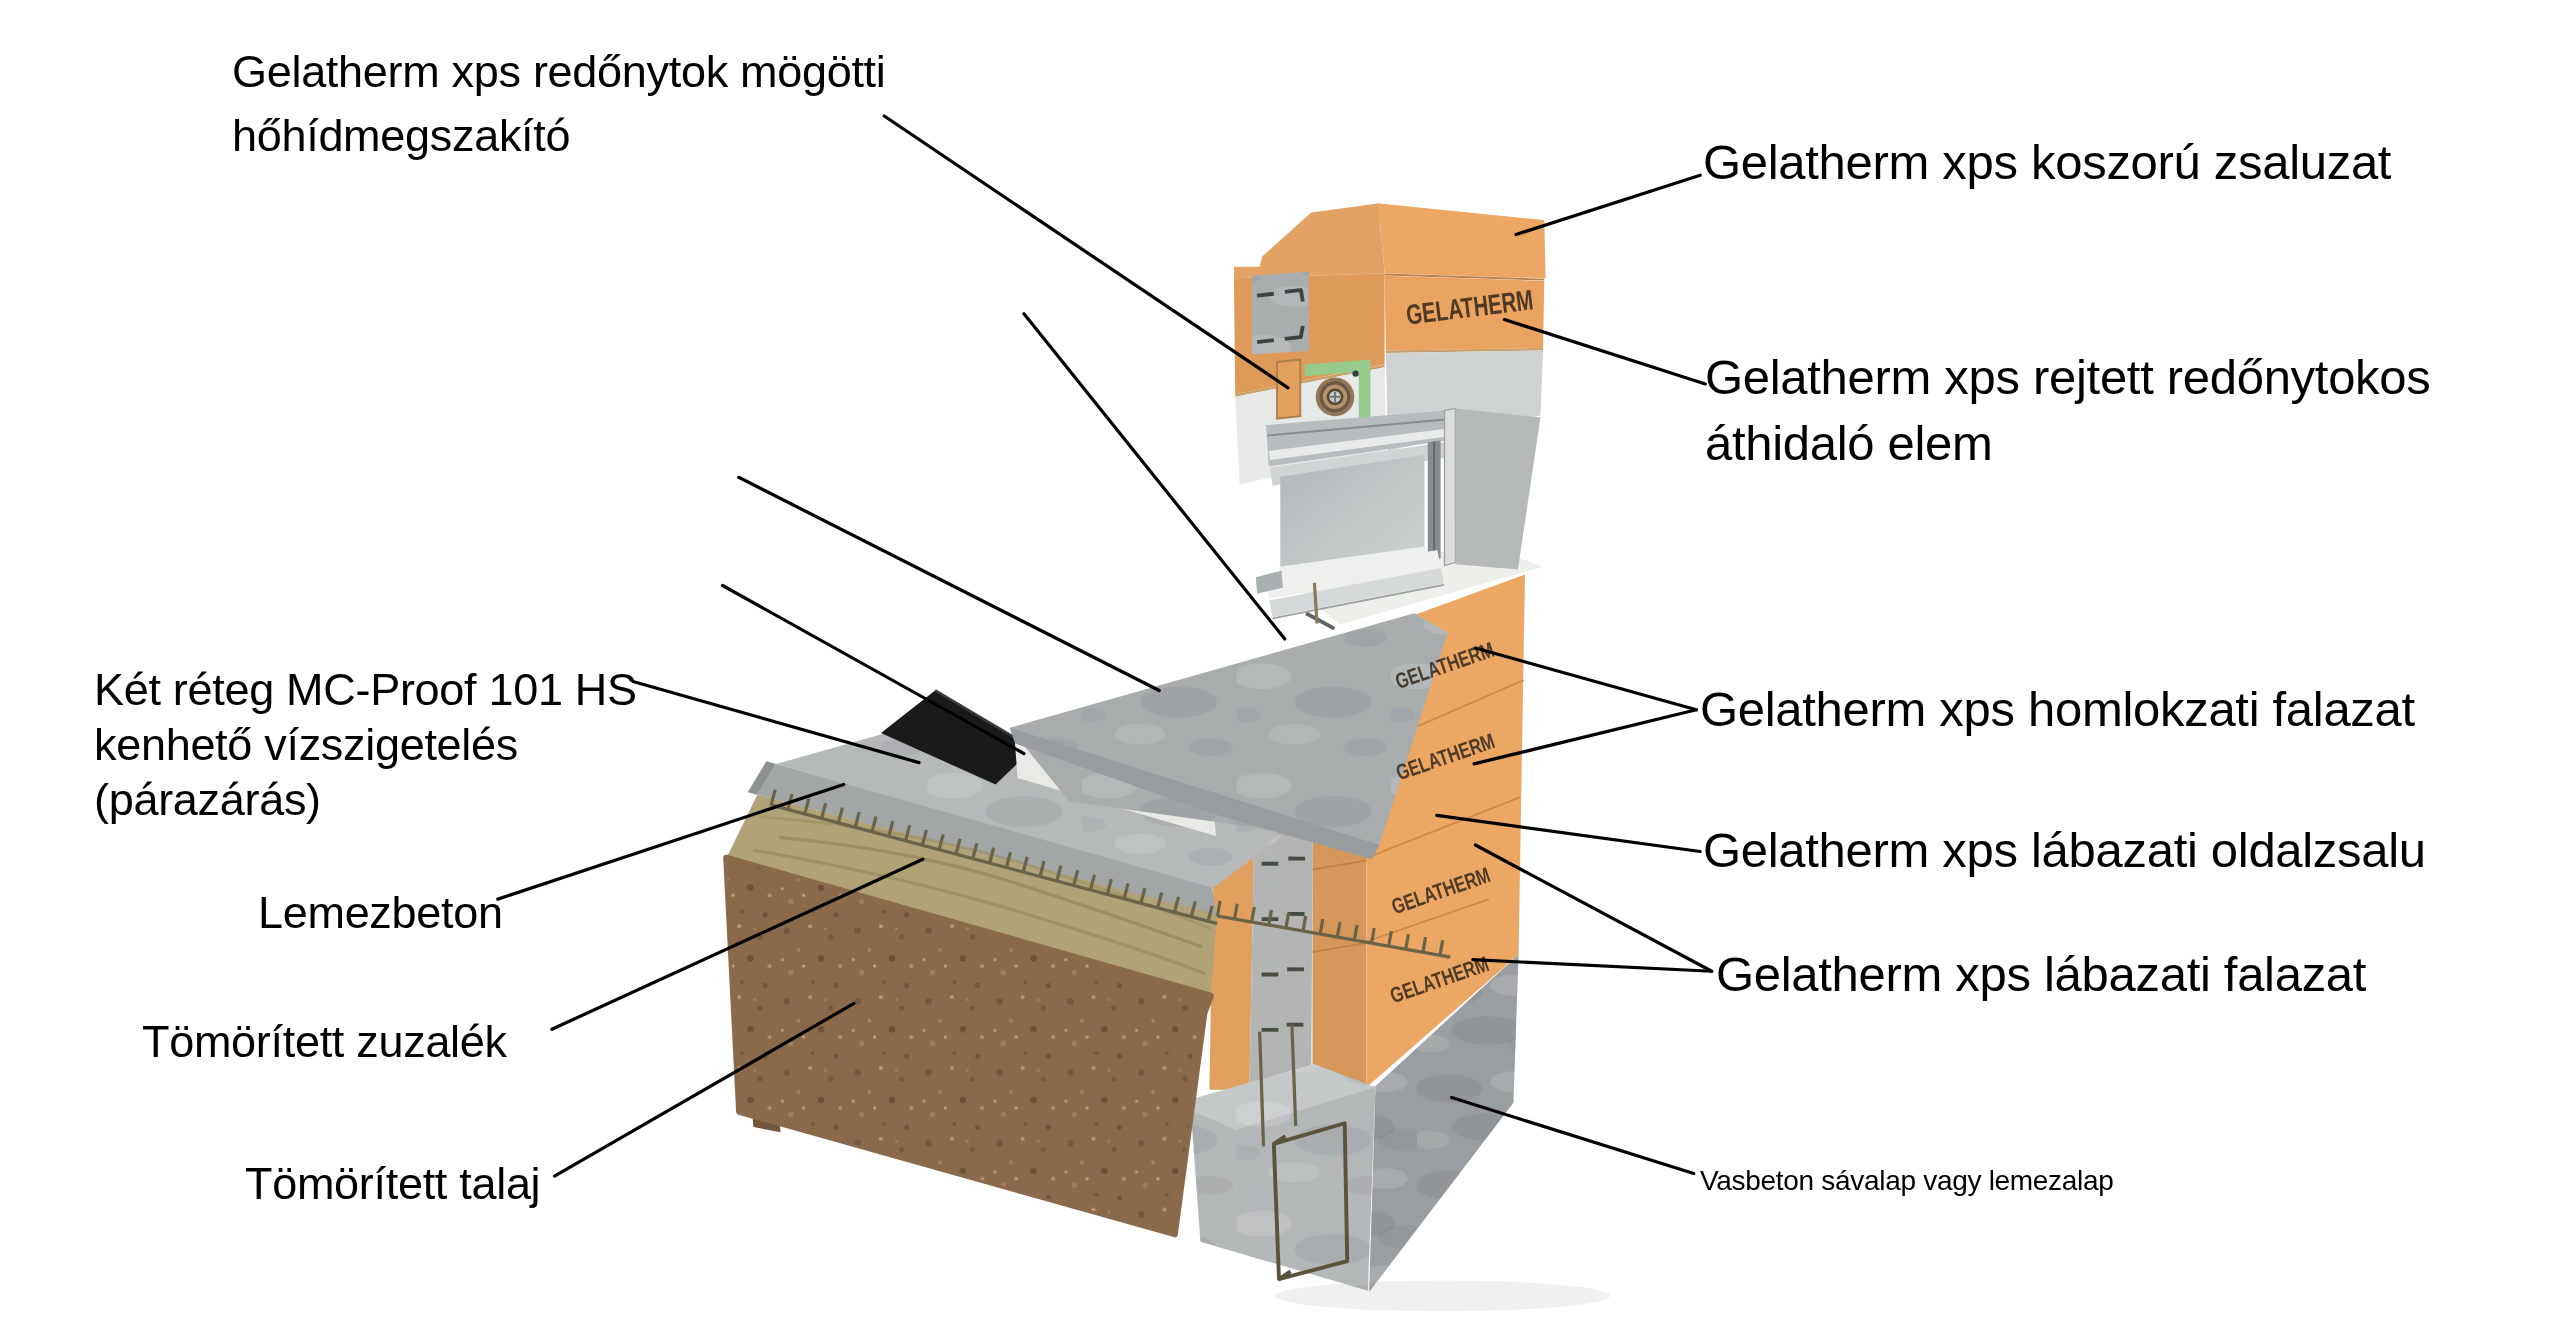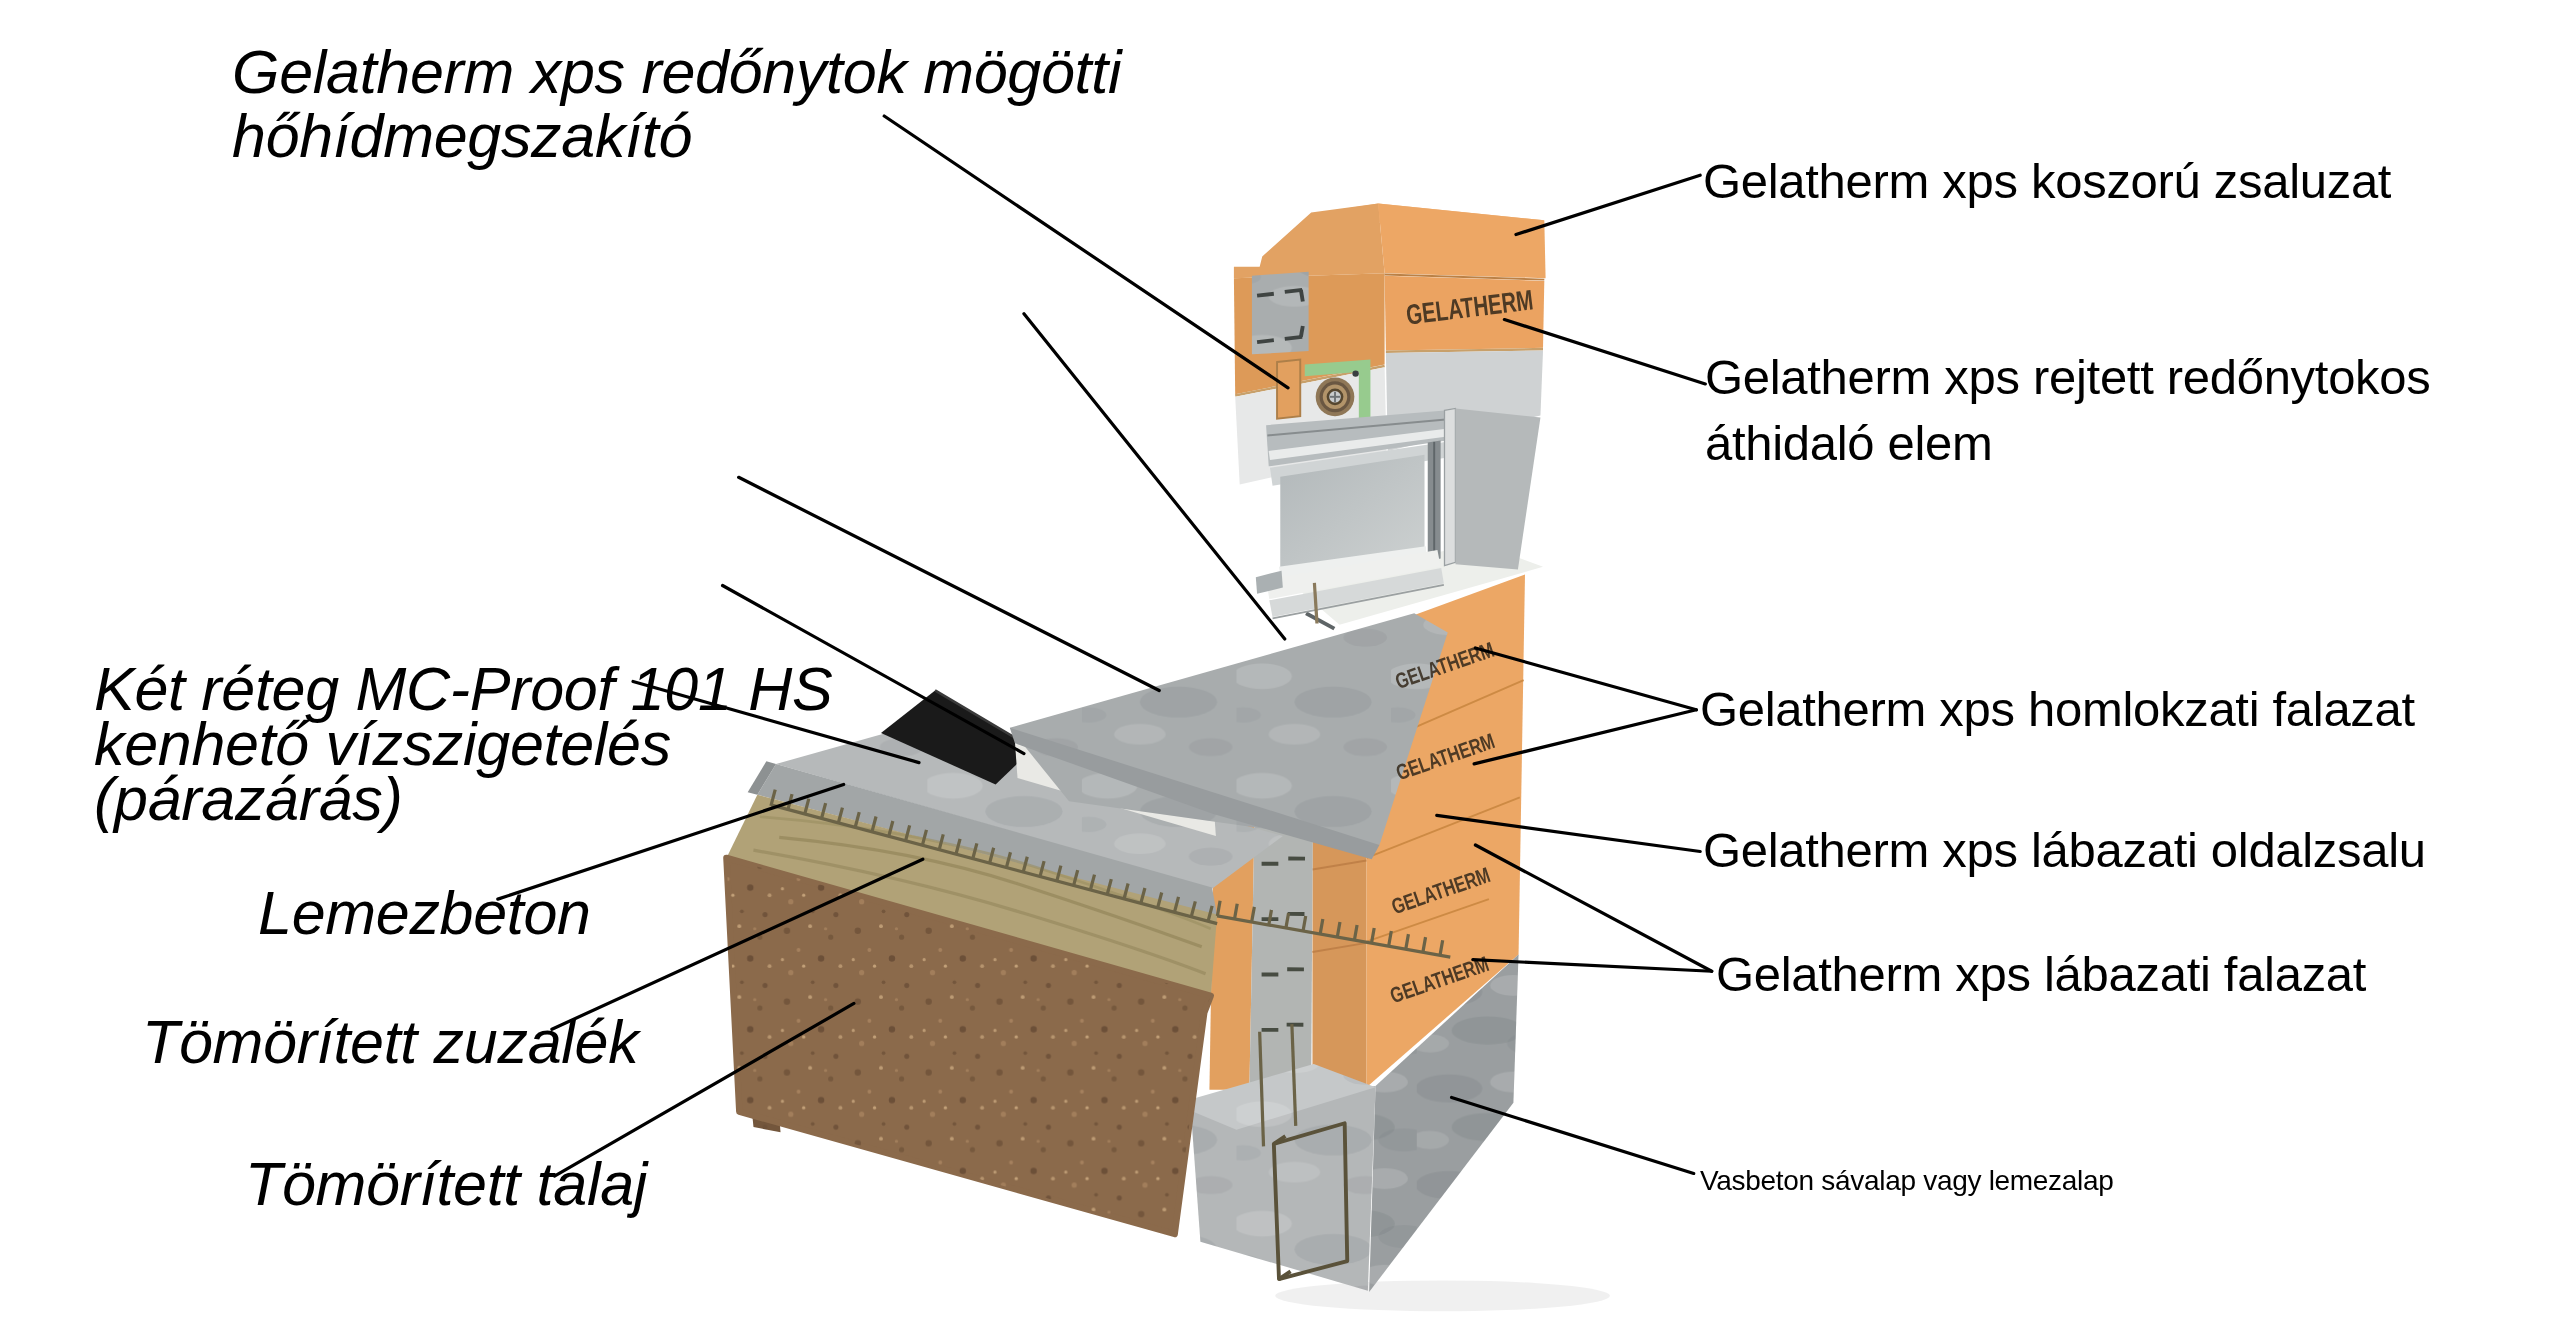--- a/index.html
+++ b/index.html
@@ -1,20 +1,20 @@
 <!DOCTYPE html>
 <html style="font-size:10.3px"><head>
 <meta charset="utf-8">
 <style>
   html,body{margin:0;padding:0;background:#ffffff;}
   #canvas{position:relative;width:2576px;height:1332px;background:#fff;overflow:hidden;
           font-family:"Liberation Sans","DejaVu Sans",sans-serif;}
   #scene{position:absolute;left:0;top:0;}
   .label{position:absolute;color:#000;white-space:pre-line;letter-spacing:-0.3px;}
-  .label.left{font-size:61px;line-height:64px;font-style:italic;}
+  .label.left{font-size:45px;line-height:64px;}
   .label.right{font-size:49px;line-height:66px;}
   .label.tight{line-height:55px;}
   .label.small{font-size:28px;line-height:59px;}
   .stencil{font-family:"Liberation Sans","DejaVu Sans",sans-serif;font-weight:bold;
            fill:#33281a;opacity:.85;}
 </style>
 </head>
 <body>
 
 <div id="canvas">
@@ -210,21 +210,21 @@
 
 <div class="label left" style="left:232px;top:40px">Gelatherm xps redőnytok mögötti
 hőhídmegszakító</div>
 <div class="label left tight" style="left:94px;top:662px">Két réteg MC-Proof 101 HS
 kenhető vízszigetelés
 (párazárás)</div>
 <div class="label left" style="left:258px;top:881px">Lemezbeton</div>
 <div class="label left" style="left:142px;top:1010px">Tömörített zuzalék</div>
 <div class="label left" style="left:245px;top:1152px">Tömörített talaj</div>
 
-<div class="label right" style="left:1703px;top:148px">Gelatherm xps koszorú zsaluzat</div>
+<div class="label right" style="left:1703px;top:129px">Gelatherm xps koszorú zsaluzat</div>
 <div class="label right" style="left:1705px;top:344px">Gelatherm xps rejtett redőnytokos
 áthidaló elem</div>
 <div class="label right" style="left:1700px;top:676px">Gelatherm xps homlokzati falazat</div>
 <div class="label right" style="left:1703px;top:817px">Gelatherm xps lábazati oldalzsalu</div>
 <div class="label right" style="left:1716px;top:941px">Gelatherm xps lábazati falazat</div>
 <div class="label right small" style="left:1700px;top:1151px">Vasbeton sávalap vagy lemezalap</div>
 
 </div>
 
 

